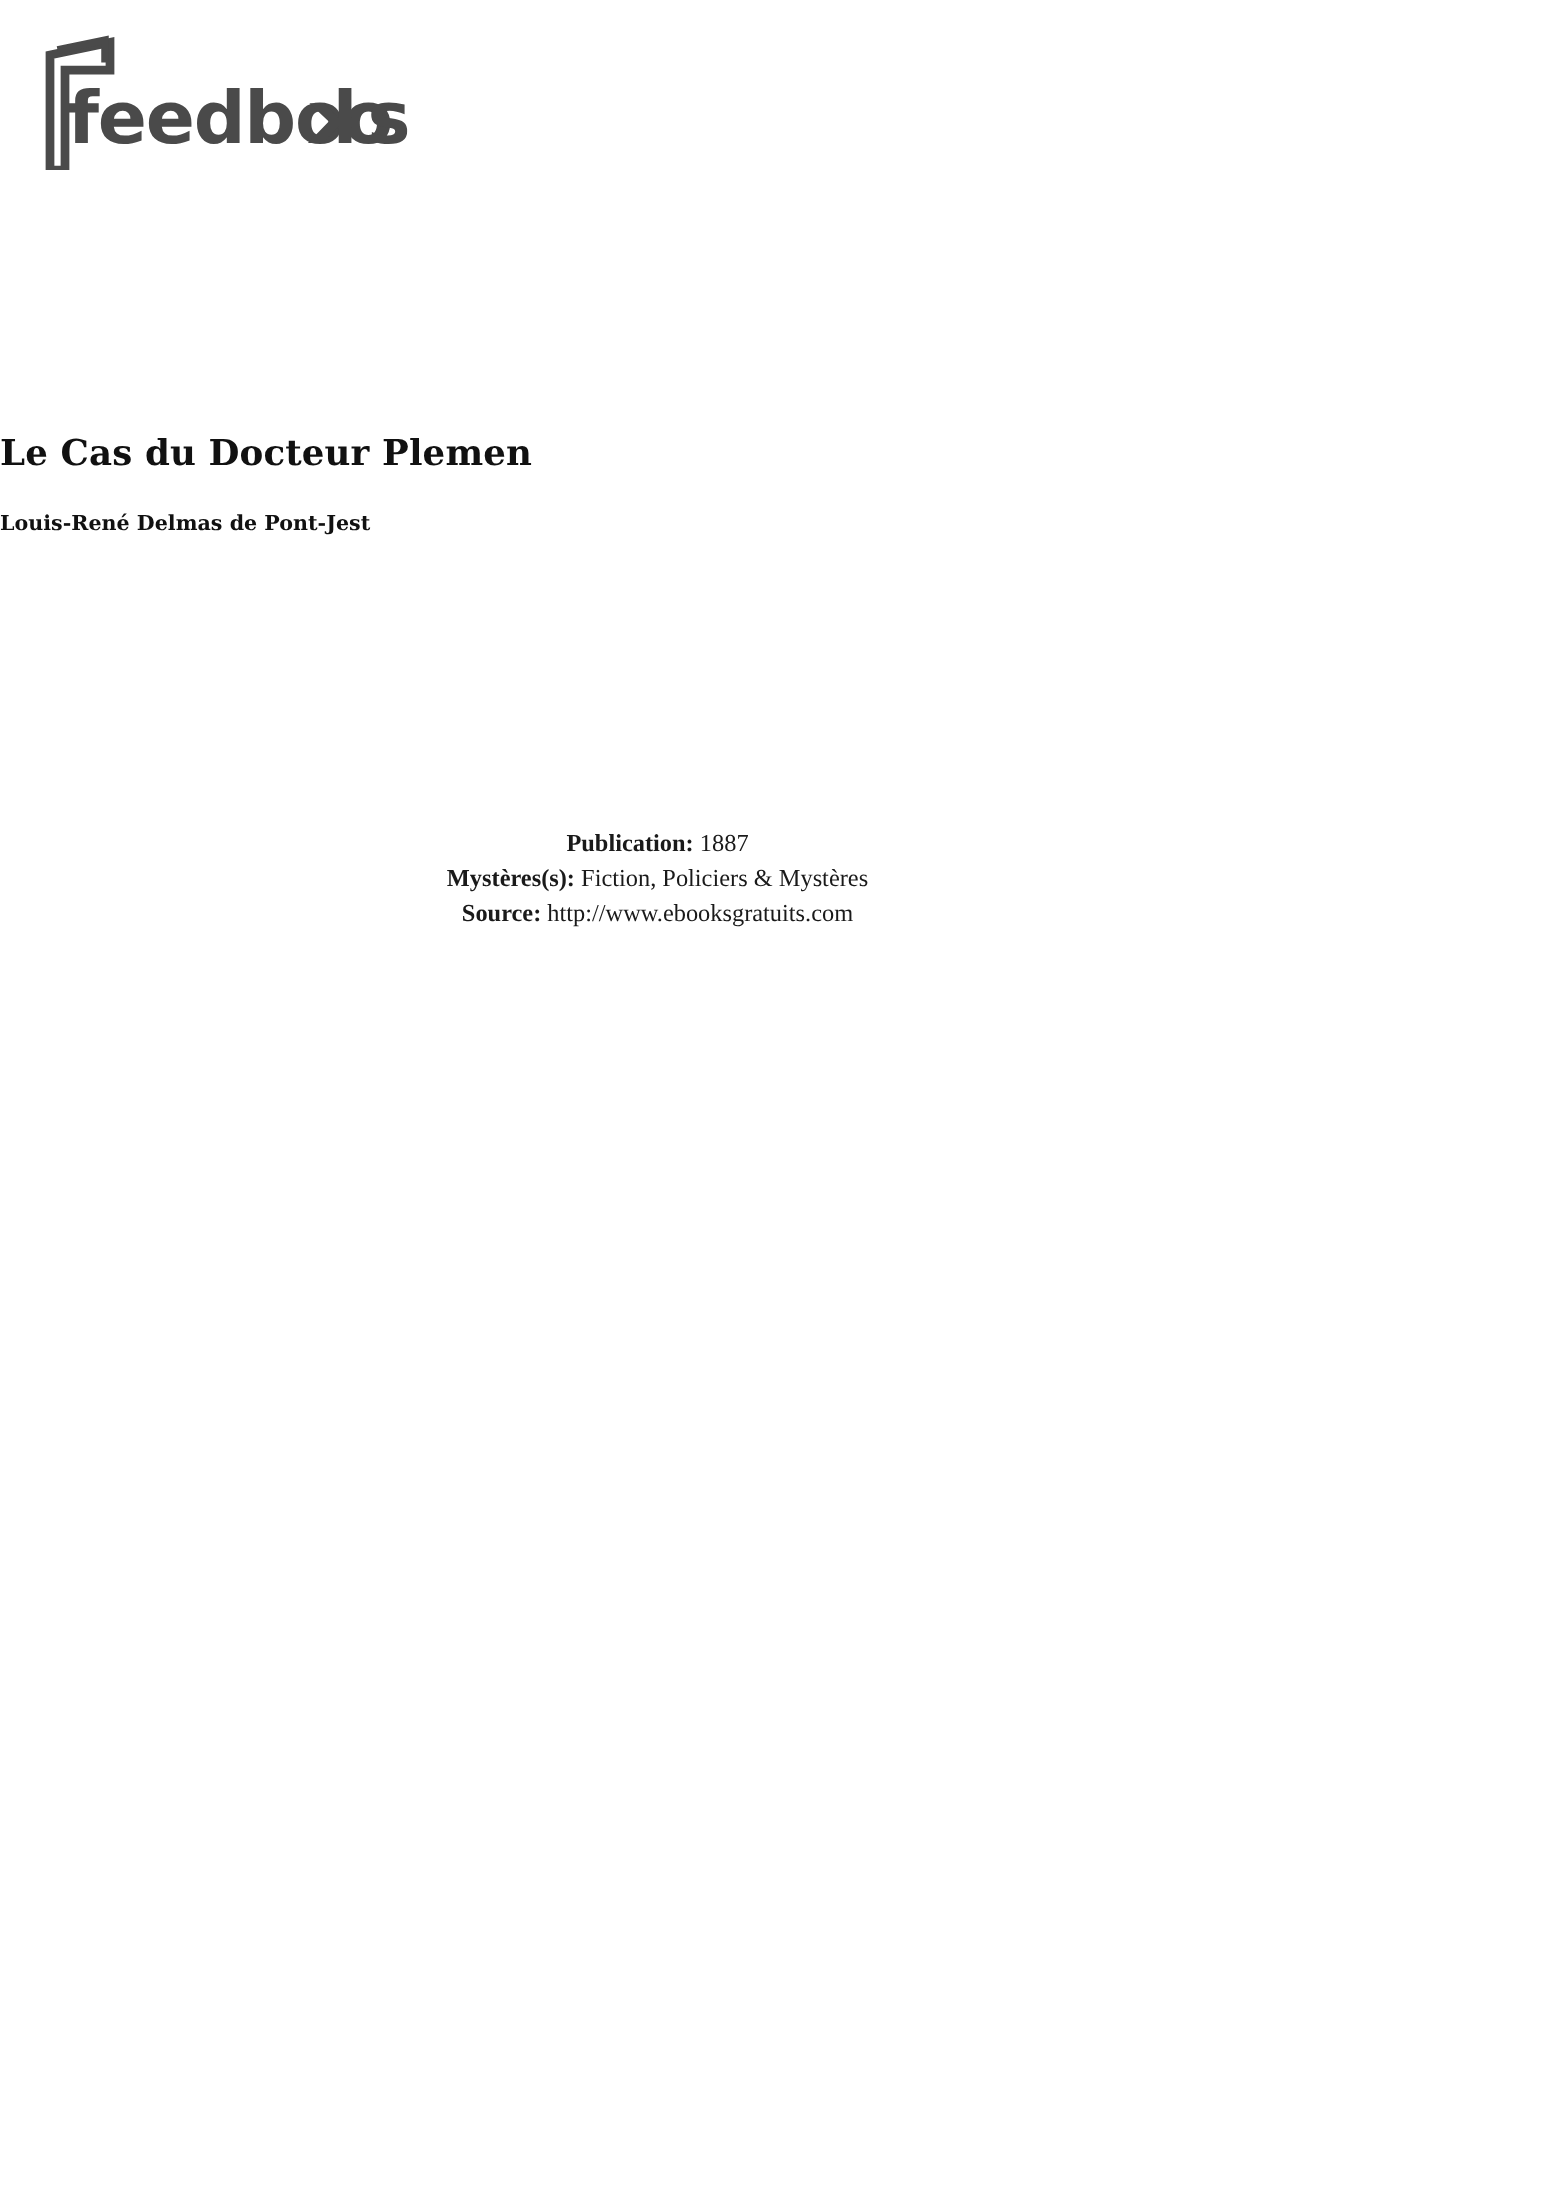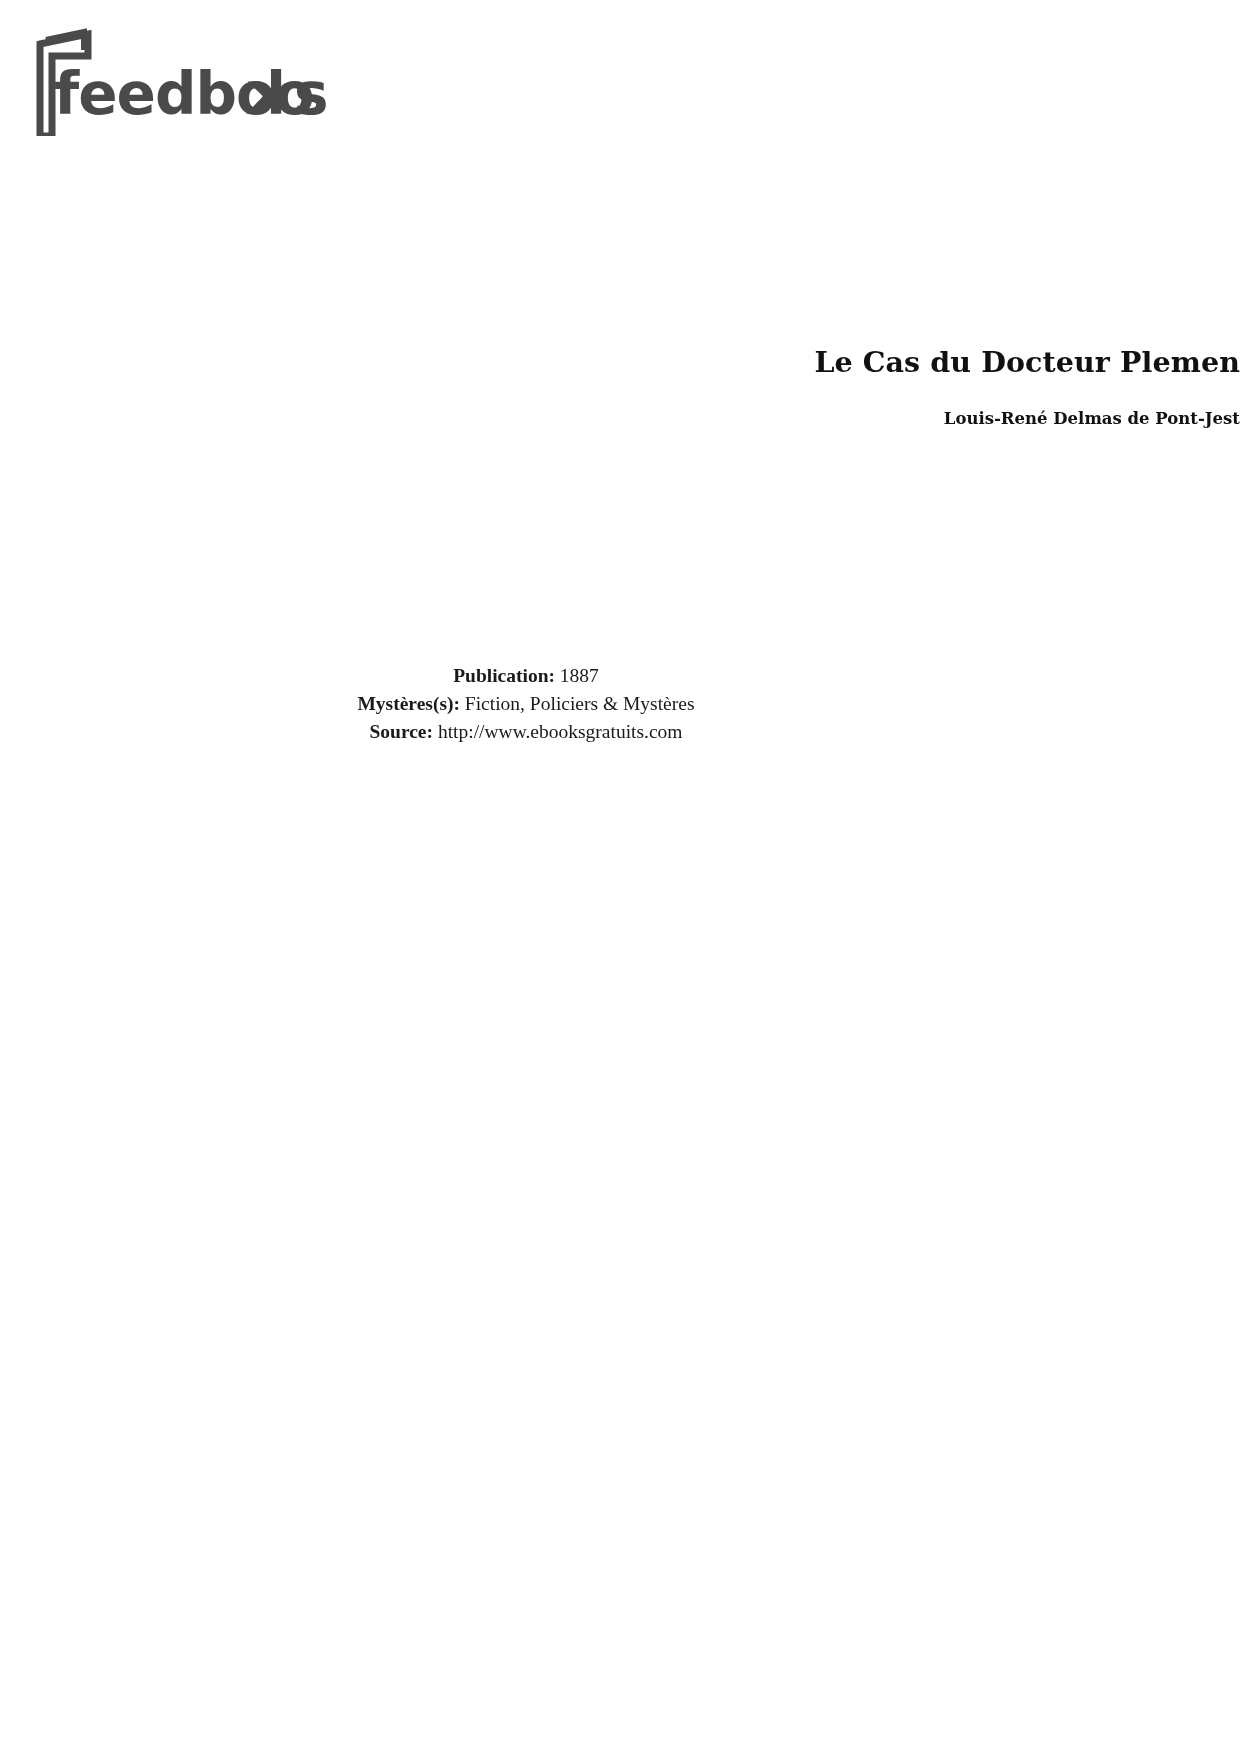--- a/index.html
+++ b/index.html
@@ -28,39 +28,38 @@
   .logo-svg {
     display: block;
   }
 
   
   .title-block {
     position: absolute;
     top: 345px;
     left: 0;
     width: 1240px;
-    text-align: right;
+    text-align: left;
   }
   .book-title {
     font-family: "DejaVu Serif", "Liberation Serif", serif;
     font-size: 28.5px;
     font-weight: bold;
     letter-spacing: 0.1px;
     color: #111111;
     margin: 0;
     line-height: 1.25;
   }
   .book-author {
     font-family: "DejaVu Serif", "Liberation Serif", serif;
     font-size: 16.5px;
     font-weight: bold;
     color: #111111;
     margin: 28px 0 0 0;
     line-height: 1.25;
-    padding-left: 20px;
   }
 
   
   .meta-block {
     position: absolute;
     top: 662px;
     left: 26px;
     width: 1000px;
     font-family: "Liberation Serif", serif;
     font-size: 19.5px;

